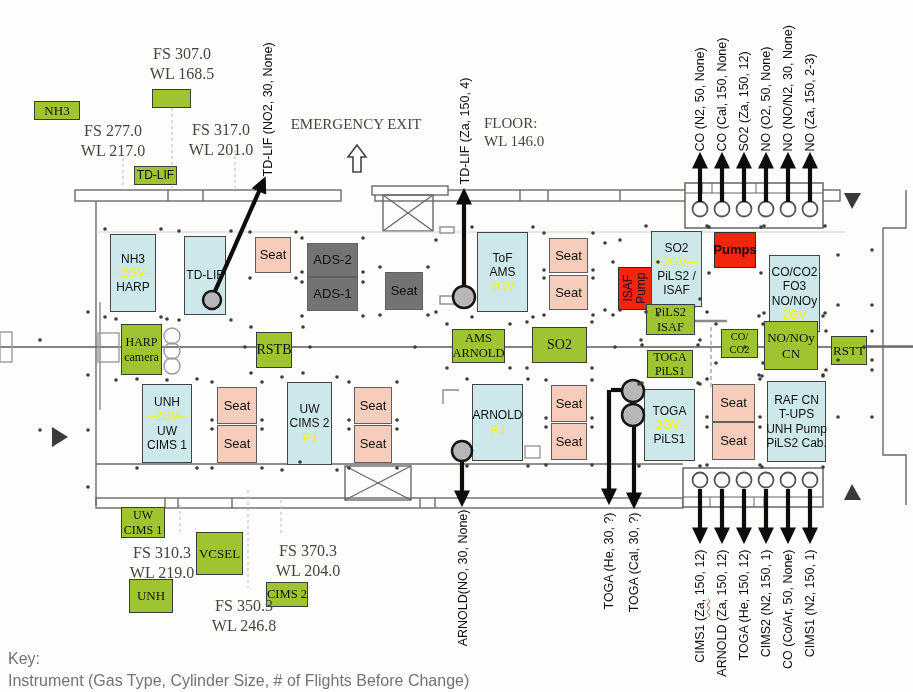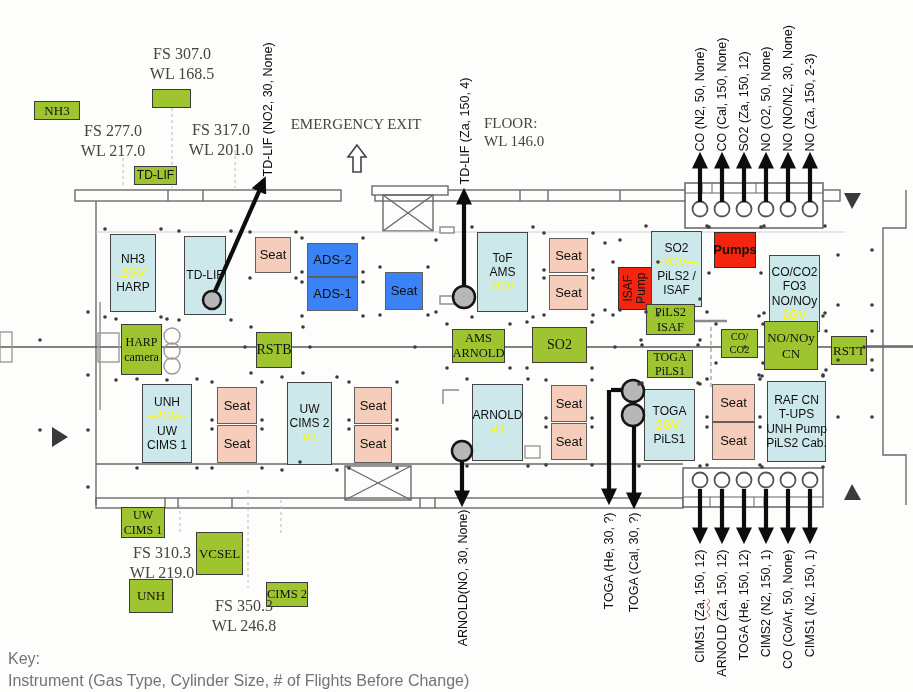--- a/index.html
+++ b/index.html
@@ -9,21 +9,21 @@
   #art-under{z-index:1}
   #boxes{position:absolute;left:0;top:0;width:913px;height:692px;z-index:2}
   #art-over{z-index:3}
   #labels{position:absolute;left:0;top:0;width:913px;height:692px;z-index:4}
   .box{position:absolute;border:1px solid #454545;display:flex;flex-direction:column;
        align-items:center;justify-content:center;text-align:center;font-size:12px;
        color:#101010;box-sizing:border-box;line-height:1.18}
   .box span{display:block;white-space:nowrap}
   .box.blue{background:#cde8eb}
   .box.pink{background:#f5cdba;border-color:#5f5f5f}
-  .box.yellow{background:#3b82f6;border-color:#606060}
+  .box.yellow{background:#737373;border-color:#606060}
   .box.green{background:#9ec42f;border-color:#3c3c3c}
   .box.red{background:#f3250e;border-color:#2e2e2e}
   .box.serif{font-family:"Liberation Serif",serif}
   .box .hl{color:#fdf400}
   .box.seat{font-size:13px}
   .rotin{transform:rotate(-90deg);line-height:1.1}
   .txt{position:absolute;font-family:"Liberation Serif",serif;font-size:16px;color:#474440;
        text-align:center;line-height:1.22;white-space:nowrap}
   .rlabel{position:absolute;width:150px;height:15px;line-height:15px;font-size:12.5px;
           color:#0d0d0d;white-space:nowrap;transform:rotate(-90deg)}
@@ -499,20 +499,24 @@
         <div>EMERGENCY EXIT</div>
       </div>
       <div class="txt" style="left: 484px; text-align: left; top: 114px; font-size: 15px;">
         <div>FLOOR:</div>
         <div>WL 146.0</div>
       </div>
       <div class="txt" style="left: 62px; width: 200px; top: 543px;">
         <div>FS 310.3</div>
         <div>WL 219.0</div>
       </div>
+      <div class="txt" style="left: 208px; width: 200px; top: 541px;">
+        <div>FS 370.3</div>
+        <div>WL 204.0</div>
+      </div>
       <div class="txt" style="left: 144px; width: 200px; top: 596px;">
         <div>FS 350.3</div>
         <div>WL 246.8</div>
       </div>
       <div class="rlabel up" style="left: 625px; top: 68.5px;">CO (N2, 50, None)</div>
       <div class="rlabel up" style="left: 647px; top: 68.5px;">CO (Cal, 150, None)</div>
       <div class="rlabel up" style="left: 669px; top: 68.5px;">SO2 (Za, 150, 12)</div>
       <div class="rlabel up" style="left: 691px; top: 68.5px;">NO (O2, 50, None)</div>
       <div class="rlabel up" style="left: 713px; top: 68.5px;">NO (NO/N2, 30, None)</div>
       <div class="rlabel up" style="left: 735px; top: 68.5px;">NO (Za, 150, 2-3)</div>

